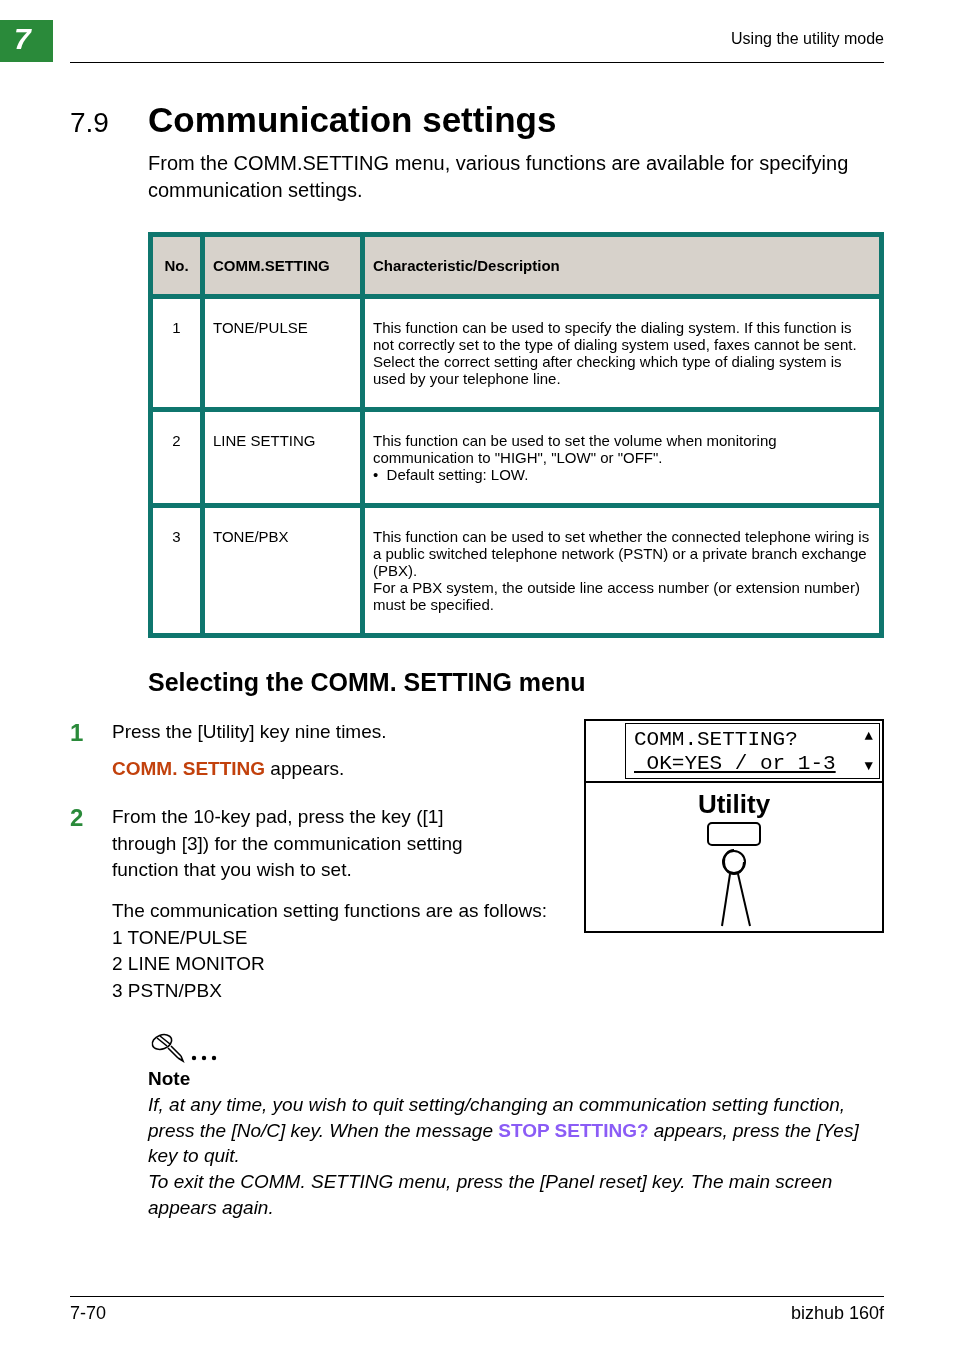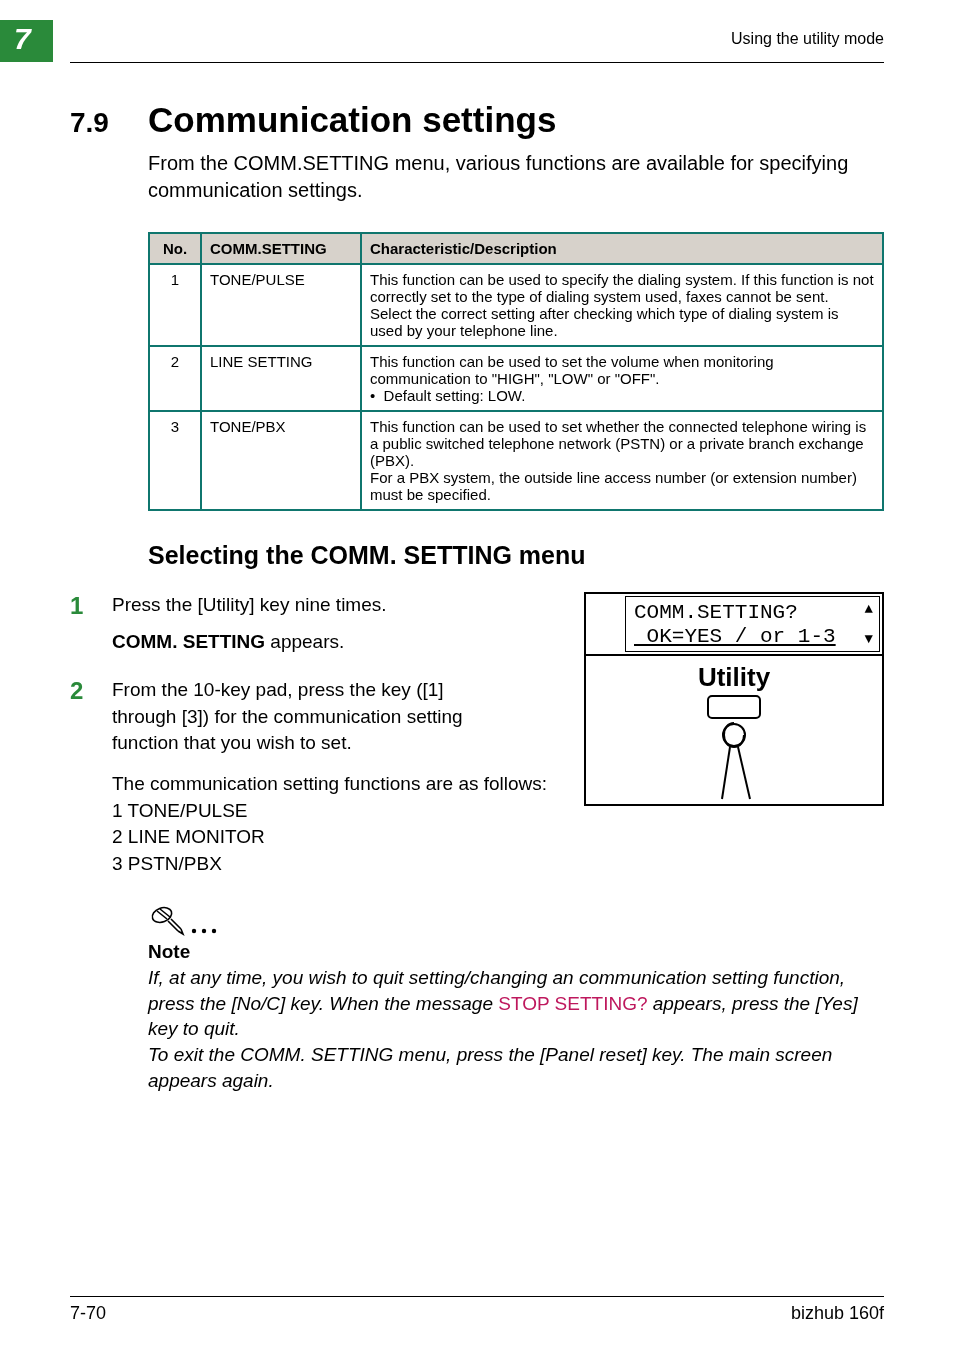--- a/index.html
+++ b/index.html
@@ -38,43 +38,43 @@
   }
   .content {
     position: absolute;
     top: 100px;
     left: 70px;
     right: 70px;
   }
   .section-row { display: flex; align-items: baseline; }
   .sec-num {
     font-size: 28px;
-    font-weight: bold;
+    font-weight: normal;
     width: 78px;
   }
   .sec-title {
     font-size: 35px;
     font-weight: bold;
   }
   .body-text {
     font-size: 20px;
     margin-left: 78px;
     margin-top: 10px;
     line-height: 1.35;
   }
   table.settings {
     margin-left: 78px;
     margin-top: 28px;
     width: calc(100% - 78px);
     border-collapse: collapse;
     font-size: 15px;
   }
   table.settings th, table.settings td {
-    border: 2px solid #0f766e;
-    padding: 6px 8px;
+    border: 5px solid #0f766e;
+    padding: 20px 8px;
     vertical-align: top;
     text-align: left;
   }
   table.settings th {
     background: #d7d2cb;
     font-weight: bold;
   }
   table.settings .col-no { width: 52px; text-align: center; }
   table.settings .col-set { width: 160px; }
   .subhead {
@@ -93,21 +93,21 @@
     font-size: 24px;
     font-weight: bold;
     width: 42px;
     flex-shrink: 0;
   }
   .step-text {
     font-size: 19px;
     line-height: 1.4;
   }
   .step-text .grey {
-    color: #000000;
+    color: #c2410c;
     font-weight: bold;
   }
   .step-col-left { width: 380px; }
   .display-panel {
     position: absolute;
     right: 0;
     width: 300px;
     top: 0;
   }
   .lcd {
@@ -169,22 +169,22 @@
     align-items: flex-end;
   }
   .note-heading {
     font-weight: bold;
     margin-top: 2px;
   }
   .note-body {
     font-style: italic;
   }
   .note-body .grey {
-    color: #be185d;
-    font-weight: normal;
+    color: #8b5cf6;
+    font-weight: bold;
     font-style: normal;
   }
   .footer {
     position: absolute;
     bottom: 28px;
     left: 70px;
     right: 70px;
     font-size: 18px;
   }
   .footer-rule {

